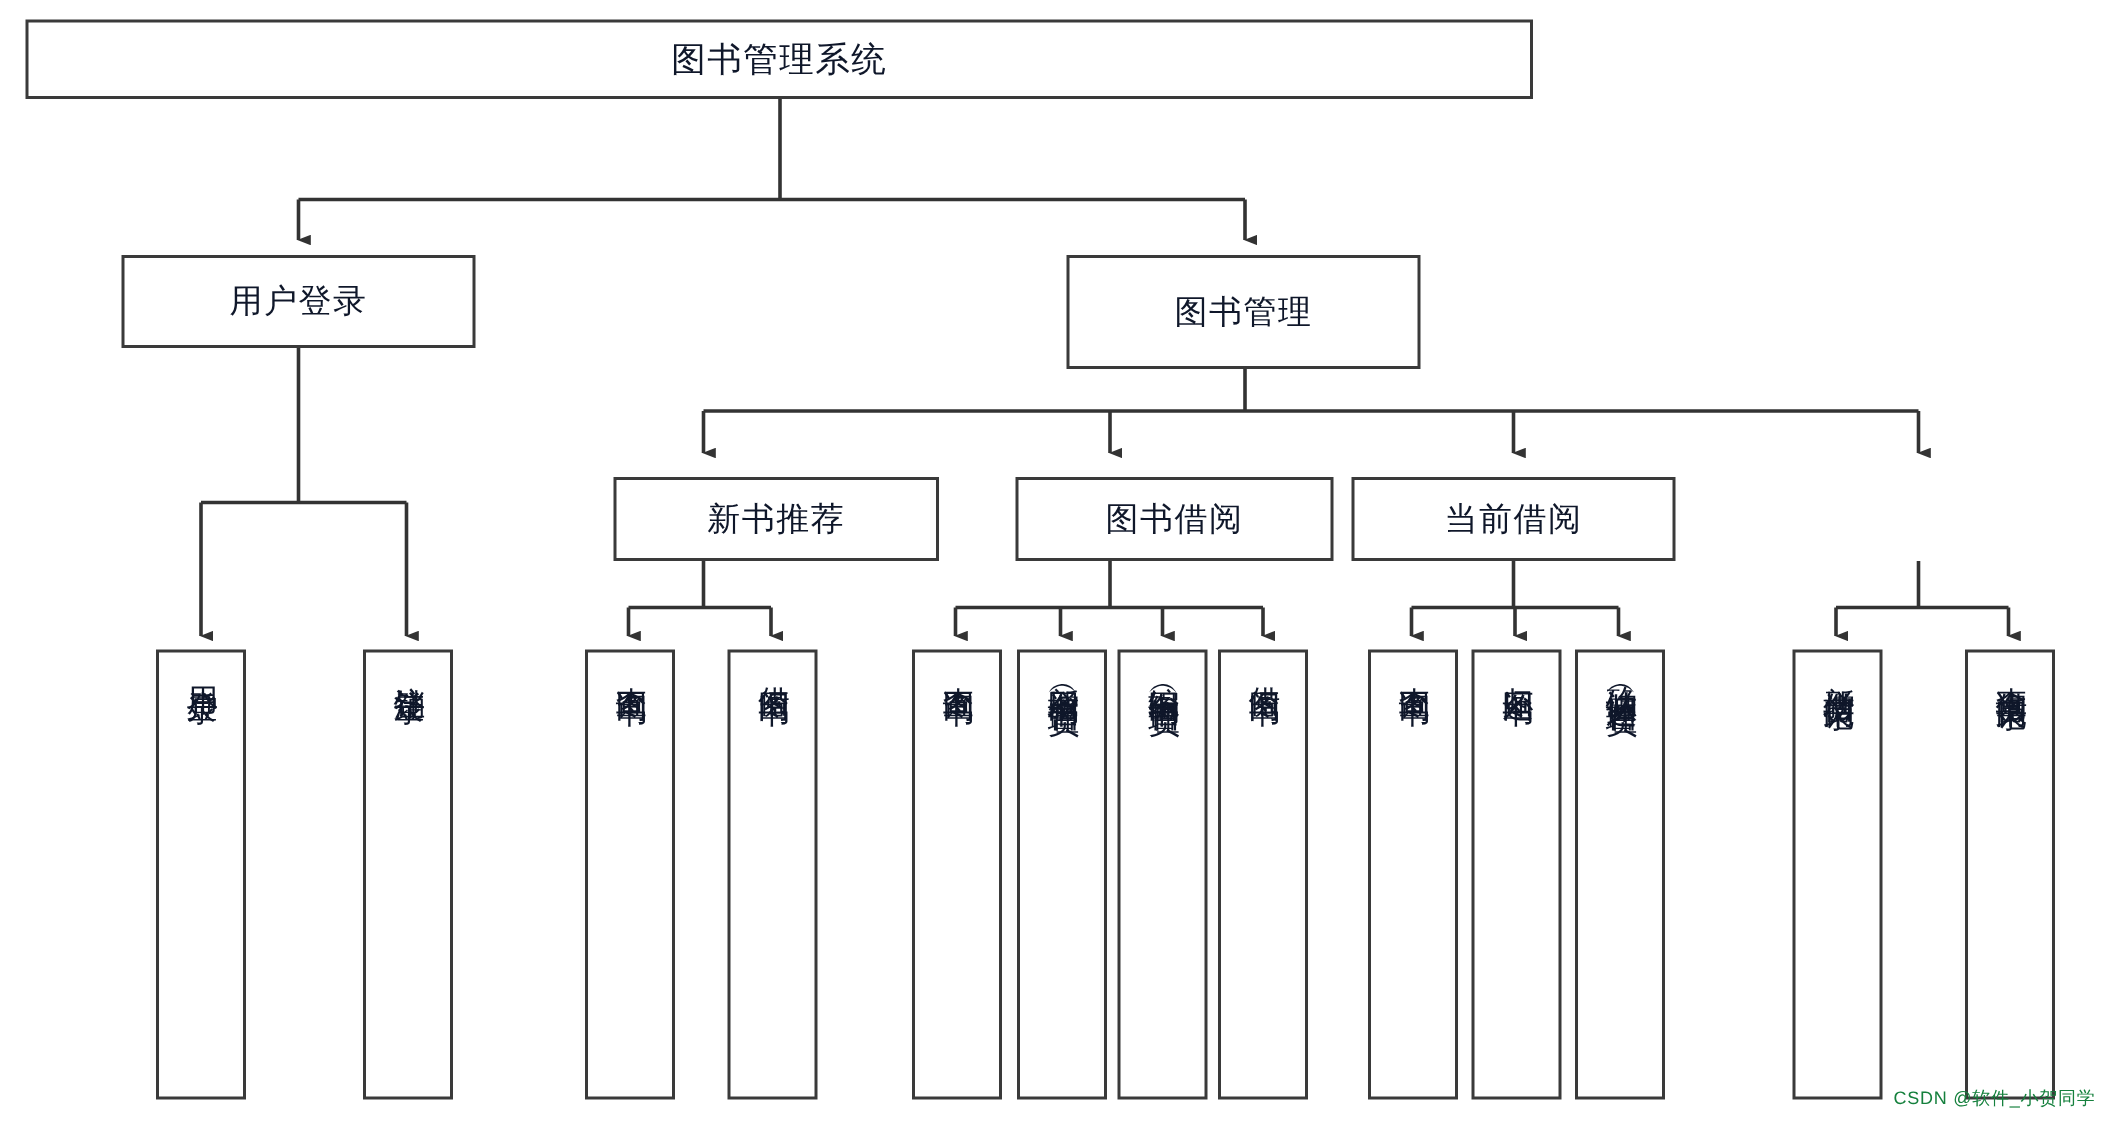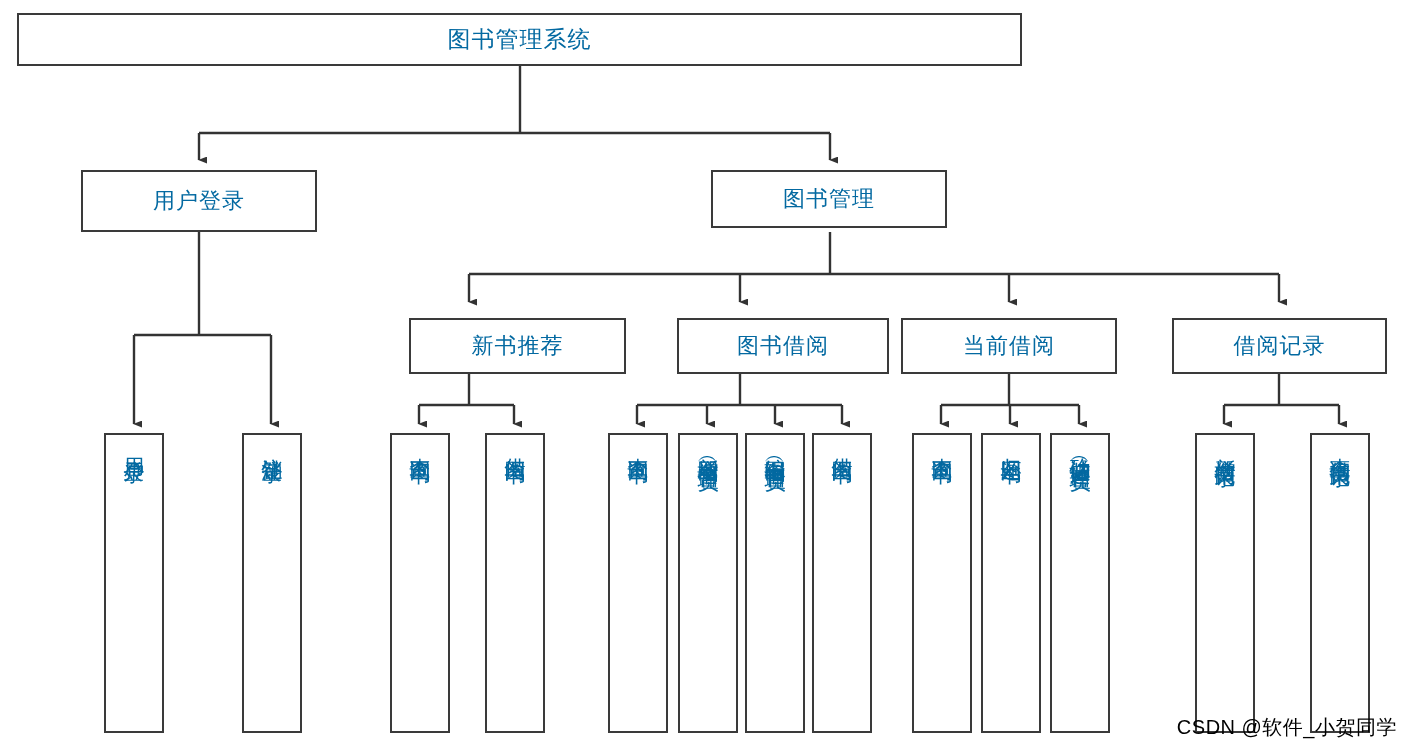--- a/index.html
+++ b/index.html
@@ -27,21 +27,21 @@
     pointer-events: none;
   }
   .node {
     position: absolute;
     box-sizing: border-box;
     background: #ffffff;
     border: 2px solid #3a3a3a;
     display: flex;
     align-items: center;
     justify-content: center;
-    color: #0369a1;
+    color: #0f172a;
     z-index: 2;
   }
   .node-label {
     display: block;
     text-align: center;
     line-height: 1.18;
     white-space: pre-line;
   }
   
   .node.h .node-label {
@@ -62,22 +62,22 @@
     text-orientation: upright;
     font-size: 21px;
     line-height: 1.05;
     letter-spacing: 2px;
     max-height: 100%;
   }
   #watermark {
     position: absolute;
     right: 8px;
     bottom: 6px;
-    font-size: 20px;
-    color: #000000;
+    font-size: 12px;
+    color: #15803d;
     letter-spacing: 0.5px;
     z-index: 5;
     user-select: none;
   }
 </style>
 </head>
 <body>
 
 <div id="diagram-root">
 
@@ -132,36 +132,33 @@
     </g>
   </svg>
 
   <div class="node h root" style="left:17px; top:13px; width:1005px; height:53px;">
     <span class="node-label">图书管理系统</span>
   </div>
 
   <div class="node h" style="left:81px; top:170px; width:236px; height:62px;">
     <span class="node-label">用户登录</span>
   </div>
-  <div class="node h" style="left:711px; top:170px; width:236px; height:58px;">
+  <div class="node h" style="left:711px; top:170px; width:236px; height:76px;">
     <span class="node-label">图书管理</span>
   </div>
 
   <div class="node h" style="left:361px; top:318px; width:217px; height:56px;margin-left:48px;">
     <span class="node-label">新书推荐</span>
   </div>
   <div class="node h" style="left:634px; top:318px; width:212px; height:56px;margin-left:43px;">
     <span class="node-label">图书借阅</span>
   </div>
   <div class="node h" style="left:901px; top:318px; width:216px; height:56px;">
     <span class="node-label">当前借阅</span>
   </div>
-  <div class="node h" style="left:1172px; top:318px; width:215px; height:56px;">
-    <span class="node-label">借阅记录</span>
-  </div>
 
   <div class="node v" style="left:104px; top:433px; width:60px; height:300px;">
     <span class="node-label">用户登录</span>
   </div>
   <div class="node v" style="left:242px; top:433px; width:60px; height:300px;">
     <span class="node-label">注销登录</span>
   </div>
 
   <div class="node v" style="left:390px; top:433px; width:60px; height:300px;">
     <span class="node-label">查询图书</span>

